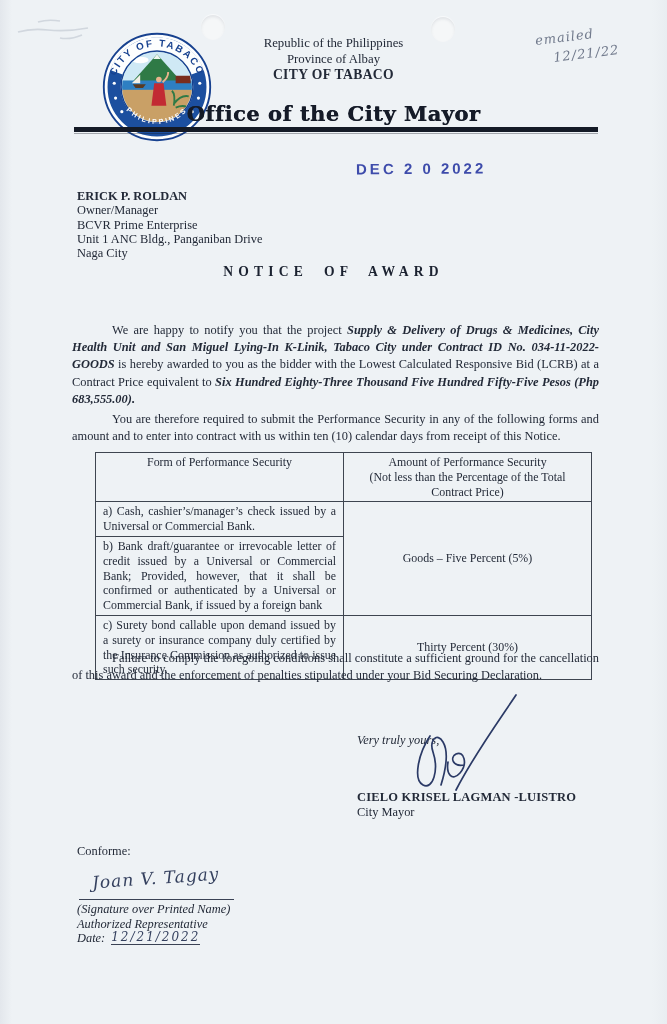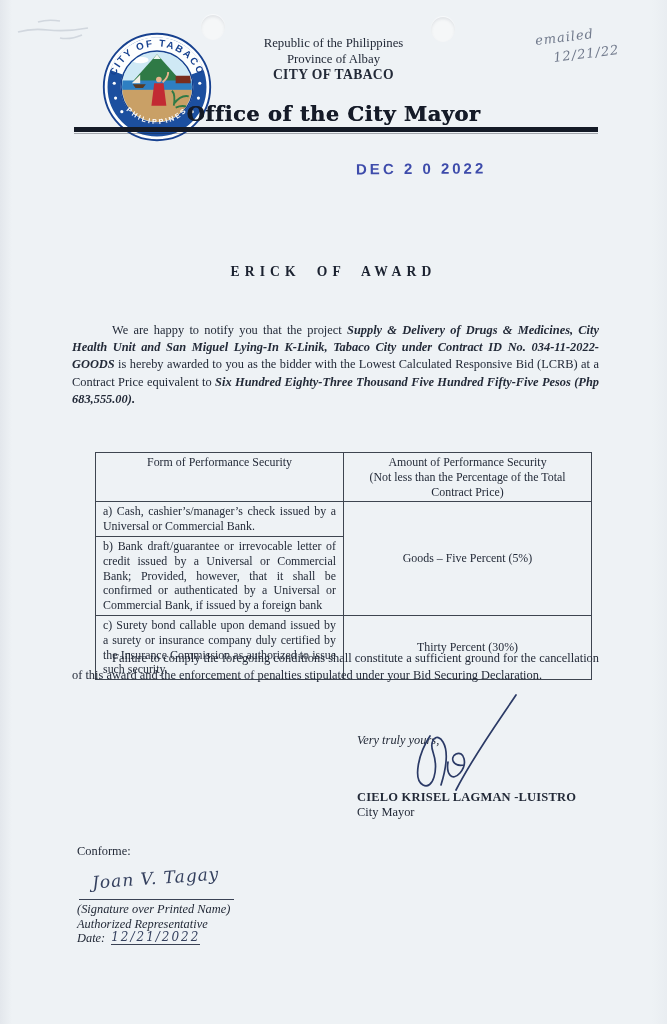--- a/index.html
+++ b/index.html
@@ -153,26 +153,34 @@
   <div class="letterhead-text">
     <div>Republic of the Philippines</div>
     <div>Province of Albay</div>
     <div class="letterhead-city">CITY OF TABACO</div>
   </div>
   <div class="office-title">Office of the City Mayor</div>
   <div class="header-rule"></div>
 
   <div class="date-stamp">DEC 2 0 2022</div>
 
-
-  <h1 class="notice-title">ERICK OF AWARD</h1>
+  <div class="recipient">
+    <div class="recipient-name">ERICK P. ROLDAN</div>
+    <div>Owner/Manager</div>
+    <div>BCVR Prime Enterprise</div>
+    <div>Unit 1 ANC Bldg., Panganiban Drive</div>
+    <div>Naga City</div>
+  </div>
+
+  <h1 class="notice-title">NOTICE OF AWARD</h1>
 
 
   <p class="bodytext para-1"><span>We are happy to notify you that the project </span><span class="bold-italic">Supply &amp; Delivery of Drugs &amp; Medicines, City Health Unit and San Miguel Lying-In K-Linik, Tabaco City under Contract ID No. 034-11-2022-GOODS</span><span> is hereby awarded to you as the bidder with the Lowest Calculated Responsive Bid (LCRB) at a Contract Price equivalent to </span><span class="bold-italic">Six Hundred Eighty-Three Thousand Five Hundred Fifty-Five Pesos (Php 683,555.00).</span></p>
 
+  <p class="bodytext para-2">You are therefore required to submit the Performance Security in any of the following forms and amount and to enter into contract with us within ten (10) calendar days from receipt of this Notice.</p>
 
   <table class="security-table">
     <tbody>
         <tr>
       <th class="col-form">Form of Performance Security</th>
       <th>
         <span>Amount of Performance Security</span><br>
         <span>(Not less than the Percentage of the Total Contract Price)</span>
       </th>
     </tr>

